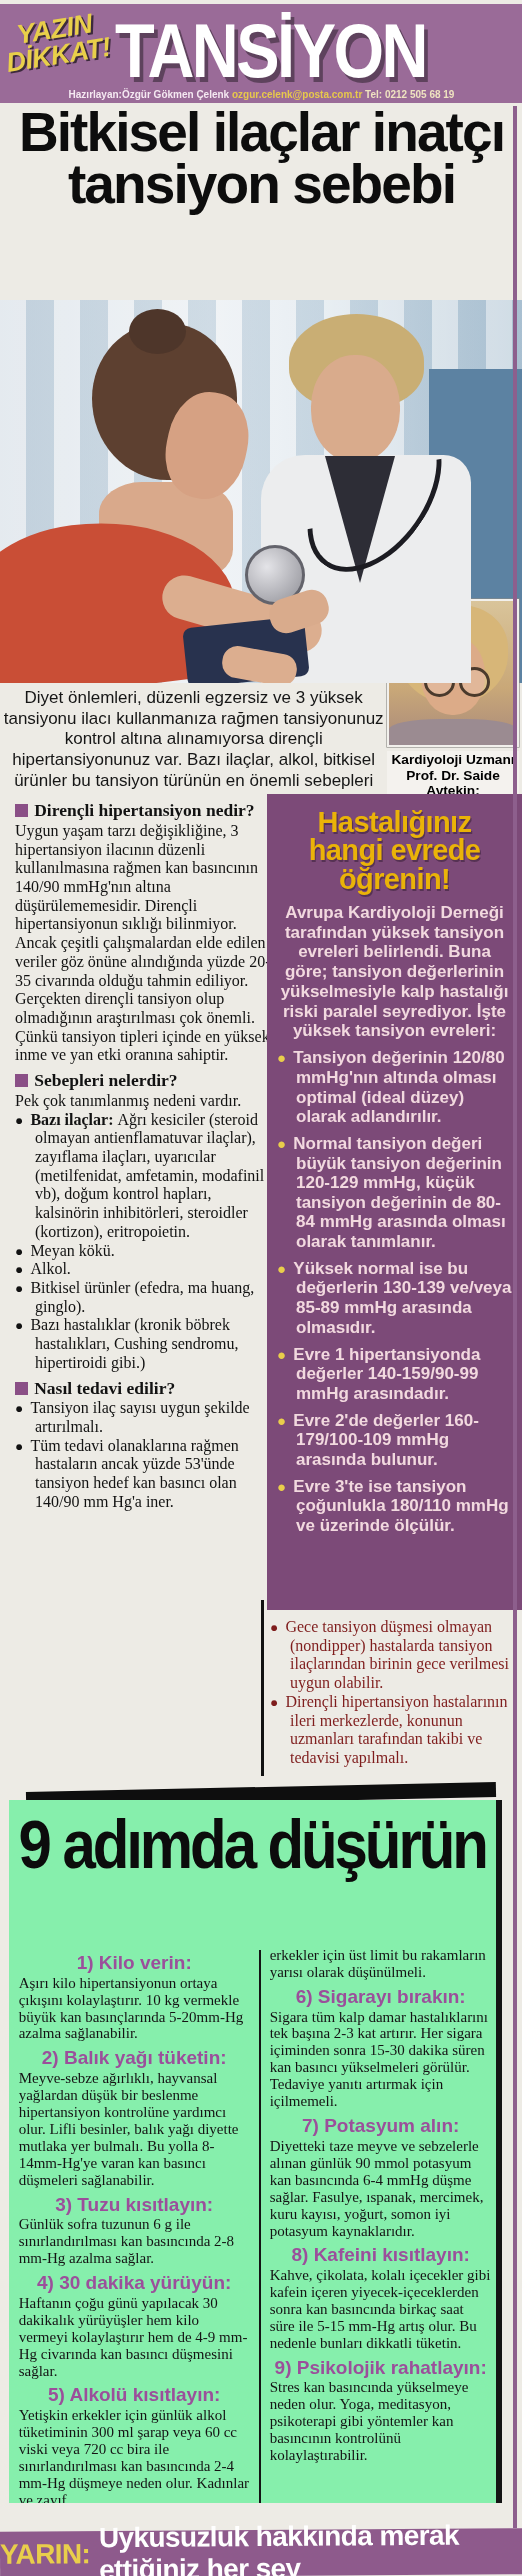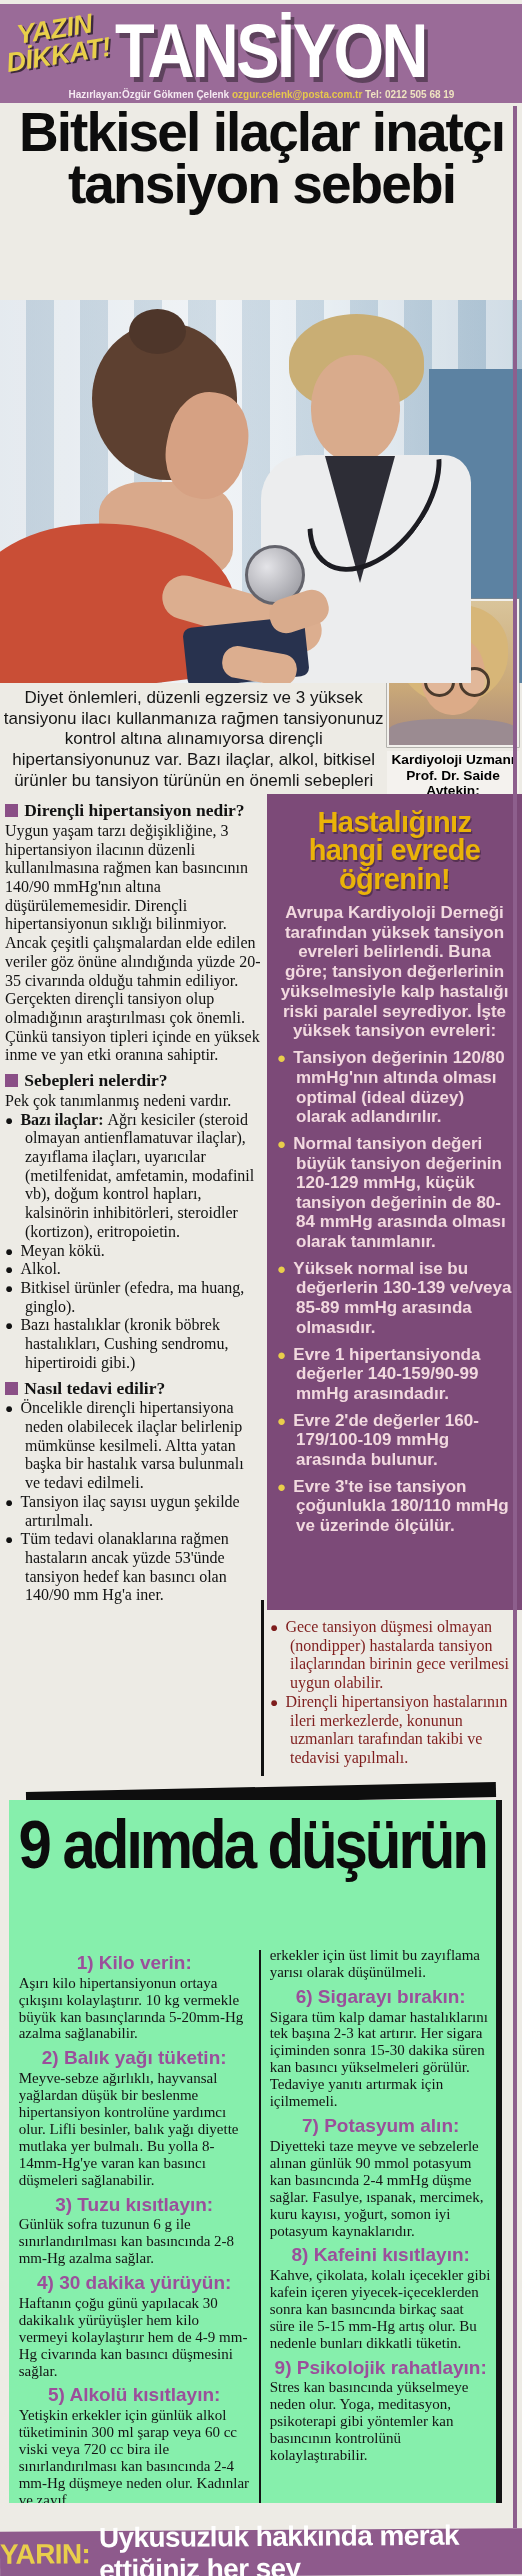--- a/index.html
+++ b/index.html
@@ -52,21 +52,21 @@
   .i-hair{position:absolute;top:3.7px;left:8.7px;width:110px;height:99px;background:#d7b678;border-radius:50% 50% 58% 58%;}
   .i-face{position:absolute;top:35px;left:32px;width:64px;height:79px;background:#dcab88;border-radius:48%;}
   .i-glass{position:absolute;top:66px;width:25px;height:24px;border:3.1px solid #4a3a2c;border-radius:50%;background:rgba(255,255,255,.15);}
   .i-g1{left:35px;} .i-g2{left:70px;}
   .i-bridge{position:absolute;top:76px;left:60px;width:10px;height:3.1px;background:#4a3a2c;}
   .i-shoulders{position:absolute;bottom:0;left:0;width:100%;height:26px;background:#9b8b91;border-radius:40% 40% 0 0;}
   .caption{position:absolute;left:387px;top:451px;width:132px;background:#f4f2ee;text-align:center;
         font-weight:bold;font-size:13.7px;line-height:1.12;color:#000;padding:1.2px 0 2.5px;}
   
   .body-section{position:absolute;top:794px;left:0;width:523px;height:984px;}
-  .art-col{position:absolute;left:5px;top:1.2px;width:257px;font-family:"Liberation Serif",serif;
+  .art-col{position:absolute;left:15px;top:1.2px;width:257px;font-family:"Liberation Serif",serif;
         font-size:16px;line-height:1.17;color:#121212;}
   .ah{margin:5px 0 1.2px;font-weight:bold;font-size:17.5px;font-family:"Liberation Serif",serif;}
   .sq{display:inline-block;width:13px;height:13px;background:#8a4f86;margin-right:6.2px;vertical-align:-1.2px;}
   .ap{margin:0;}
   .ab{padding-left:20px;text-indent:-20px;}
   .ab .dot{font-size:13.7px;margin-right:3.7px;}
   .stage-box{position:absolute;left:267px;top:0;width:255px;height:816px;background:#7c4a78;
         box-sizing:border-box;padding:13.7px 10px;overflow:hidden;}
   .stage-title{color:#eab308;font-weight:bold;font-size:29px;line-height:.98;text-align:center;
         text-shadow:1.2px 1.9px 0 rgba(30,15,30,.4);letter-spacing:-0.6px;}
@@ -155,21 +155,20 @@
         <div class="ah"><span class="sq"></span><b>Dirençli hipertansiyon nedir?</b></div>
         <div class="ap">Uygun yaşam tarzı değişikliğine, 3 hipertansiyon ilacının düzenli kullanılmasına rağmen kan basıncının 140/90 mmHg'nın altına düşürülememesidir. Dirençli hipertansiyonun sıklığı bilinmiyor. Ancak çeşitli çalışmalardan elde edilen veriler göz önüne alındığında yüzde 20-35 civarında olduğu tahmin ediliyor. Gerçekten dirençli tansiyon olup olmadığının araştırılması çok önemli. Çünkü tansiyon tipleri içinde en yüksek inme ve yan etki oranına sahiptir.</div>
         <div class="ah"><span class="sq"></span><b>Sebepleri nelerdir?</b></div>
         <div class="ap">Pek çok tanımlanmış nedeni vardır.</div>
         <div class="ab"><span class="dot">● </span><b>Bazı ilaçlar: </b><span>Ağrı kesiciler (steroid olmayan antienflamatuvar ilaçlar), zayıflama ilaçları, uyarıcılar (metilfenidat, amfetamin, modafinil vb), doğum kontrol hapları, kalsinörin inhibitörleri, steroidler (kortizon), eritropoietin.</span></div>
         <div class="ab"><span class="dot">● </span><span>Meyan kökü.</span></div>
         <div class="ab"><span class="dot">● </span><span>Alkol.</span></div>
         <div class="ab"><span class="dot">● </span><span>Bitkisel ürünler (efedra, ma huang, ginglo).</span></div>
         <div class="ab"><span class="dot">● </span><span>Bazı hastalıklar (kronik böbrek hastalıkları, Cushing sendromu, hipertiroidi gibi.)</span></div>
         <div class="ah"><span class="sq"></span><b>Nasıl tedavi edilir?</b></div>
-        <div class="ab"><span class="dot">● </span><span>Öncelikle dirençli hipertansiyona neden olabilecek ilaçlar belirlenip mümkünse kesilmeli. Altta yatan başka bir hastalık varsa bulunmalı ve tedavi edilmeli.</span></div>
         <div class="ab"><span class="dot">● </span><span>Tansiyon ilaç sayısı uygun şekilde artırılmalı.</span></div>
         <div class="ab"><span class="dot">● </span><span>Tüm tedavi olanaklarına rağmen hastaların ancak yüzde 53'ünde tansiyon hedef kan basıncı olan 140/90 mm Hg'a iner.</span></div>
       </div>
     <div class="stage-box">
       <div class="stage-title">Hastalığınız hangi evrede öğrenin!</div>
       <div class="stage-intro">Avrupa Kardiyoloji Derneği tarafından yüksek tansiyon evreleri belirlendi. Buna göre; tansiyon değerlerinin yükselmesiyle kalp hastalığı riski paralel seyrediyor. İşte yüksek tansiyon evreleri:</div>
       <div id="stage-bullets">
           <div class="pb"><span class="dot">● </span><span>Tansiyon değerinin 120/80 mmHg'nın altında olması optimal (ideal düzey) olarak adlandırılır.</span></div>
           <div class="pb"><span class="dot">● </span><span>Normal tansiyon değeri büyük tansiyon değerinin 120-129 mmHg, küçük tansiyon değerinin de 80-84 mmHg arasında olması olarak tanımlanır.</span></div>
           <div class="pb"><span class="dot">● </span><span>Yüksek normal ise bu değerlerin 130-139 ve/veya 85-89 mmHg arasında olmasıdır.</span></div>
@@ -197,25 +196,25 @@
             <div class="sb">Meyve-sebze ağırlıklı, hayvansal yağlardan düşük bir beslenme hipertansiyon kontrolüne yardımcı olur. Lifli besinler, balık yağı diyette mutlaka yer bulmalı. Bu yolla 8-14mm-Hg'ye varan kan basıncı düşmeleri sağlanabilir.</div>
             <div class="sh">3) Tuzu kısıtlayın:</div>
             <div class="sb">Günlük sofra tuzunun 6 g ile sınırlandırılması kan basıncında 2-8 mm-Hg azalma sağlar.</div>
             <div class="sh">4) 30 dakika yürüyün:</div>
             <div class="sb">Haftanın çoğu günü yapılacak 30 dakikalık yürüyüşler hem kilo vermeyi kolaylaştırır hem de 4-9 mm-Hg civarında kan basıncı düşmesini sağlar.</div>
             <div class="sh">5) Alkolü kısıtlayın:</div>
             <div class="sb">Yetişkin erkekler için günlük alkol tüketiminin 300 ml şarap veya 60 cc viski veya 720 cc bira ile sınırlandırılması kan basıncında 2-4 mm-Hg düşmeye neden olur. Kadınlar ve zayıf</div>
           </div>
         <div class="steps-divider"></div>
         <div class="steps-col steps-right" id="steps-right">
-            <div class="sb">erkekler için üst limit bu zayıflama yarısı olarak düşünülmeli.</div>
+            <div class="sb">erkekler için üst limit bu rakamların yarısı olarak düşünülmeli.</div>
             <div class="sh">6) Sigarayı bırakın:</div>
             <div class="sb">Sigara tüm kalp damar hastalıklarını tek başına 2-3 kat artırır. Her sigara içiminden sonra 15-30 dakika süren kan basıncı yükselmeleri görülür. Tedaviye yanıtı artırmak için içilmemeli.</div>
             <div class="sh">7) Potasyum alın:</div>
-            <div class="sb">Diyetteki taze meyve ve sebzelerle alınan günlük 90 mmol potasyum kan basıncında 2-4 mmHg düşme sağlar. Fasulye, ıspanak, mercimek, kuru kayısı, yoğurt, somon iyi potasyum kaynaklarıdır.</div>
+            <div class="sb">Diyetteki taze meyve ve sebzelerle alınan günlük 90 mmol potasyum kan basıncında 6-4 mmHg düşme sağlar. Fasulye, ıspanak, mercimek, kuru kayısı, yoğurt, somon iyi potasyum kaynaklarıdır.</div>
             <div class="sh">8) Kafeini kısıtlayın:</div>
             <div class="sb">Kahve, çikolata, kolalı içecekler gibi kafein içeren yiyecek-içeceklerden sonra kan basıncında birkaç saat süre ile 5-15 mm-Hg artış olur. Bu nedenle bunları dikkatli tüketin.</div>
             <div class="sh">9) Psikolojik rahatlayın:</div>
             <div class="sb">Stres kan basıncında yükselmeye neden olur. Yoga, meditasyon, psikoterapi gibi yöntemler kan basıncının kontrolünü kolaylaştırabilir.</div>
           </div>
       </div>
     </div>
   </div>
 
   <div class="right-rule"></div>

